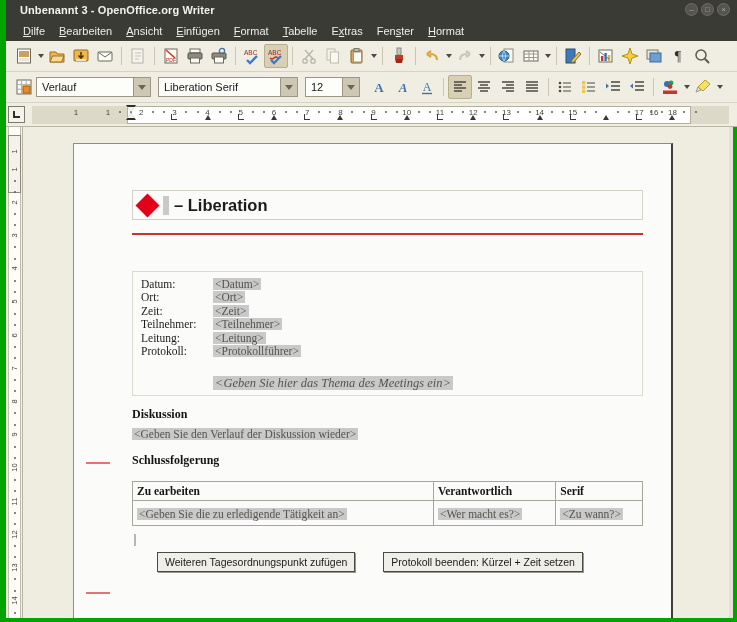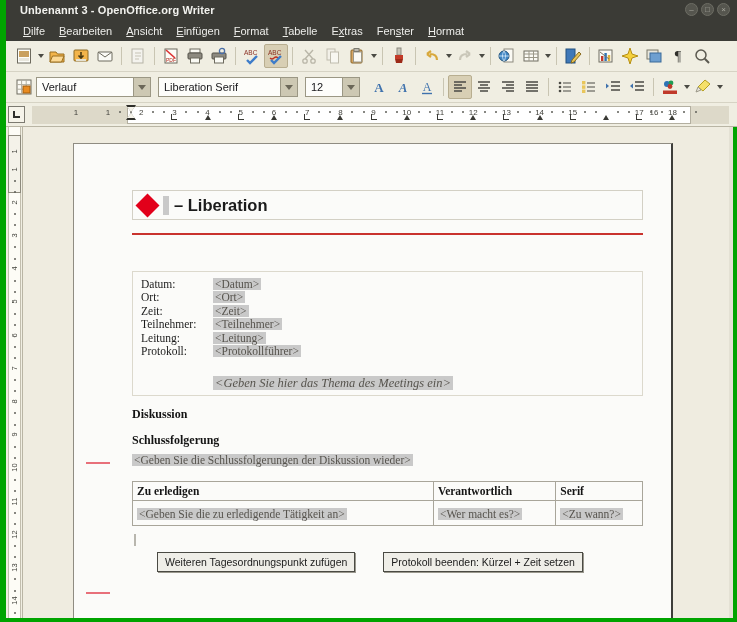--- a/index.html
+++ b/index.html
@@ -821,32 +821,32 @@
           </div>
           <div class="topic">
             <span class="field">&lt;Geben Sie hier das Thema des Meetings ein&gt;</span>
           </div>
         </div>
 
         
 
         
         <div class="sec-head">Diskussion</div>
+        <div class="sec-body">
+          <span class="field">&lt;Geben Sie den Verlauf der Diskussion wieder&gt;</span>
+        </div>
 
         
         <div class="sec-head">Schlussfolgerung</div>
-        <div class="sec-body">
-          <span class="field">&lt;Geben Sie die Schlussfolgerungen der Diskussion wieder&gt;</span>
-        </div>
 
         
         <table class="tasks">
           <tbody>
               <tr>
-            <th class="col-a">Zu erledigen</th>
+            <th class="col-a">Zu earbeiten</th>
             <th class="col-b">Verantwortlich</th>
             <th class="col-c">Serif</th>
           </tr>
           <tr>
             <td><span class="field">&lt;Geben Sie die zu erledigende Tätigkeit an&gt;</span></td>
             <td><span class="field">&lt;Wer macht es?&gt;</span></td>
             <td><span class="field">&lt;Zu wann?&gt;</span></td>
           </tr>
         </tbody>
           </table>

